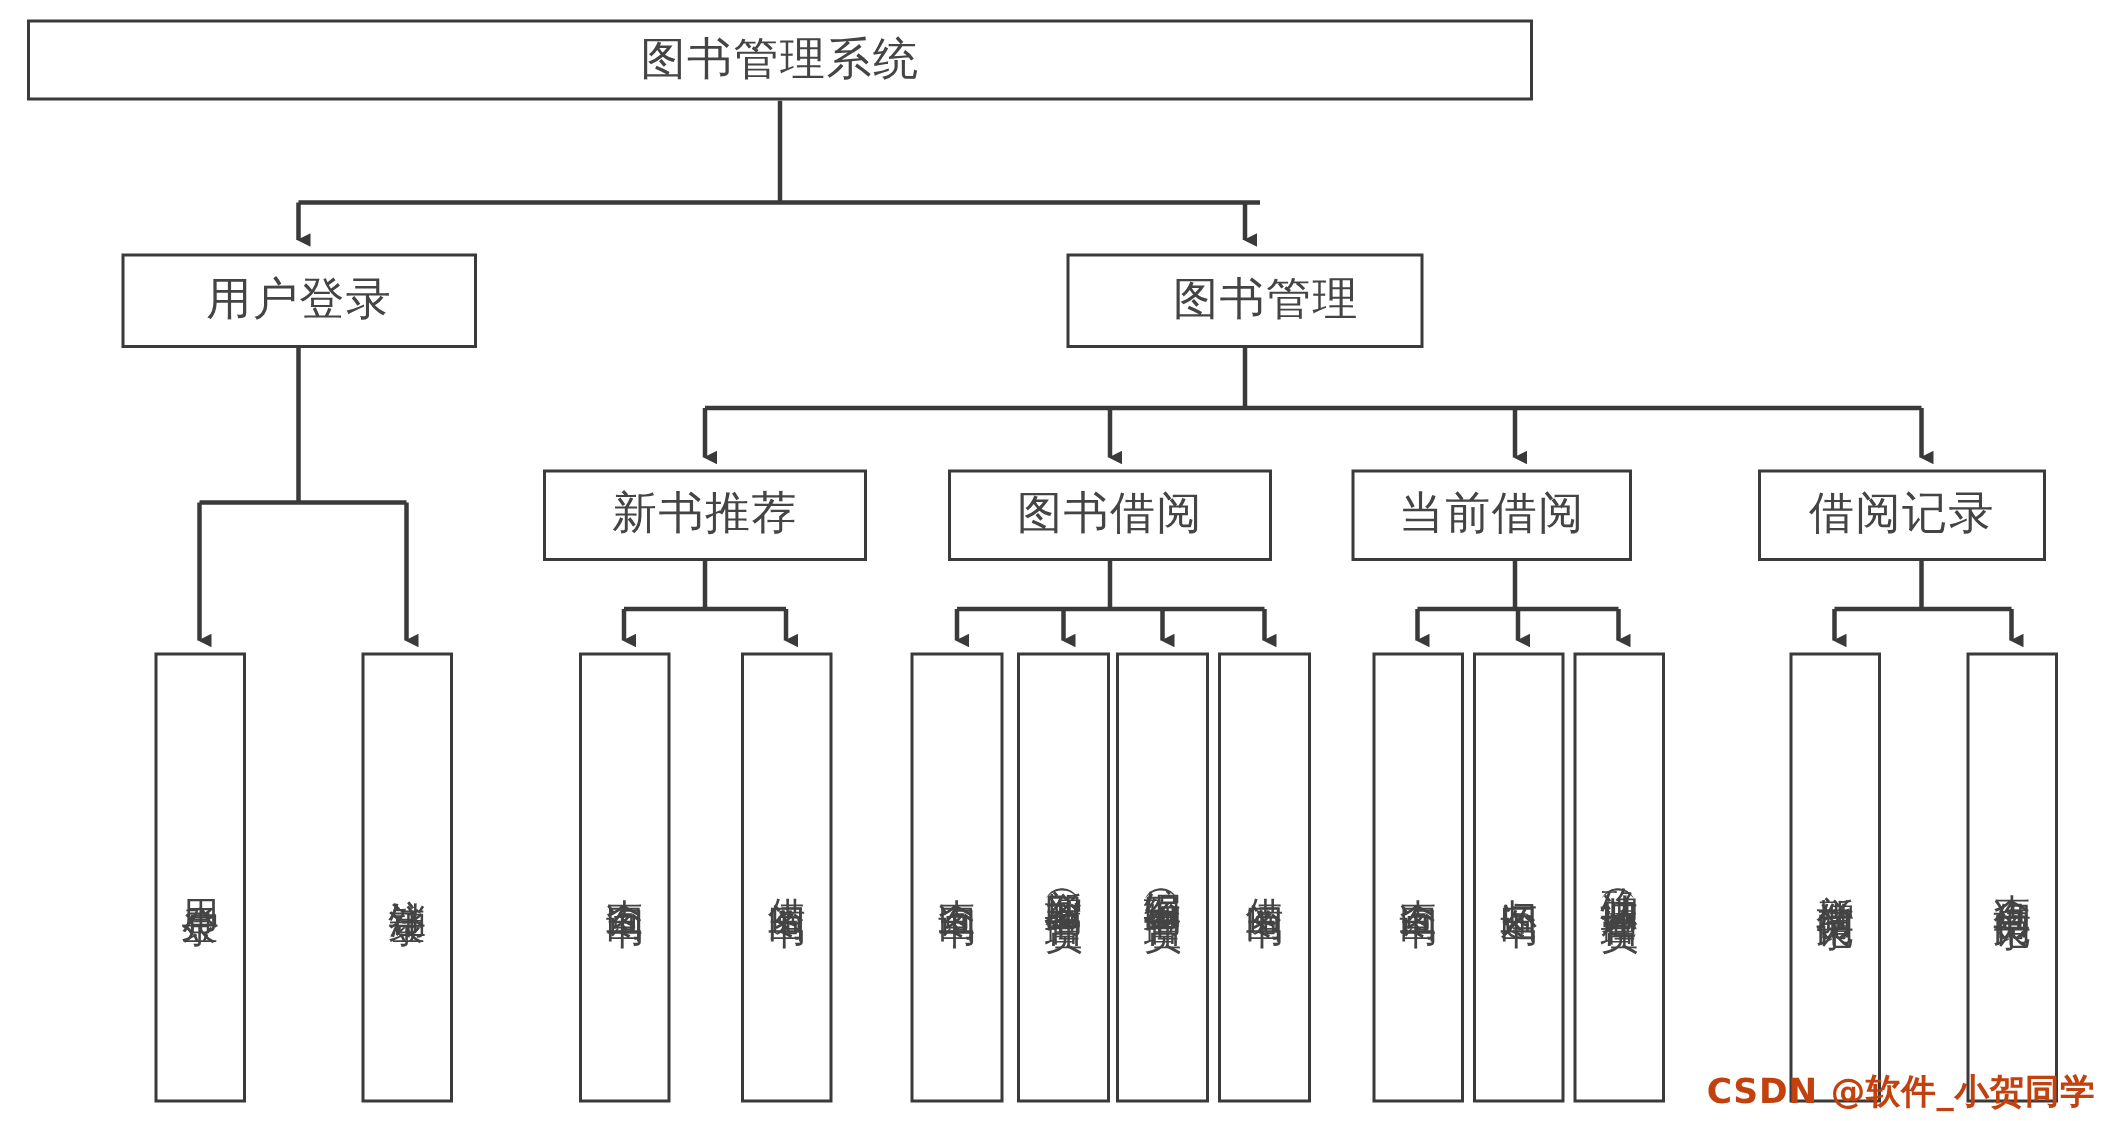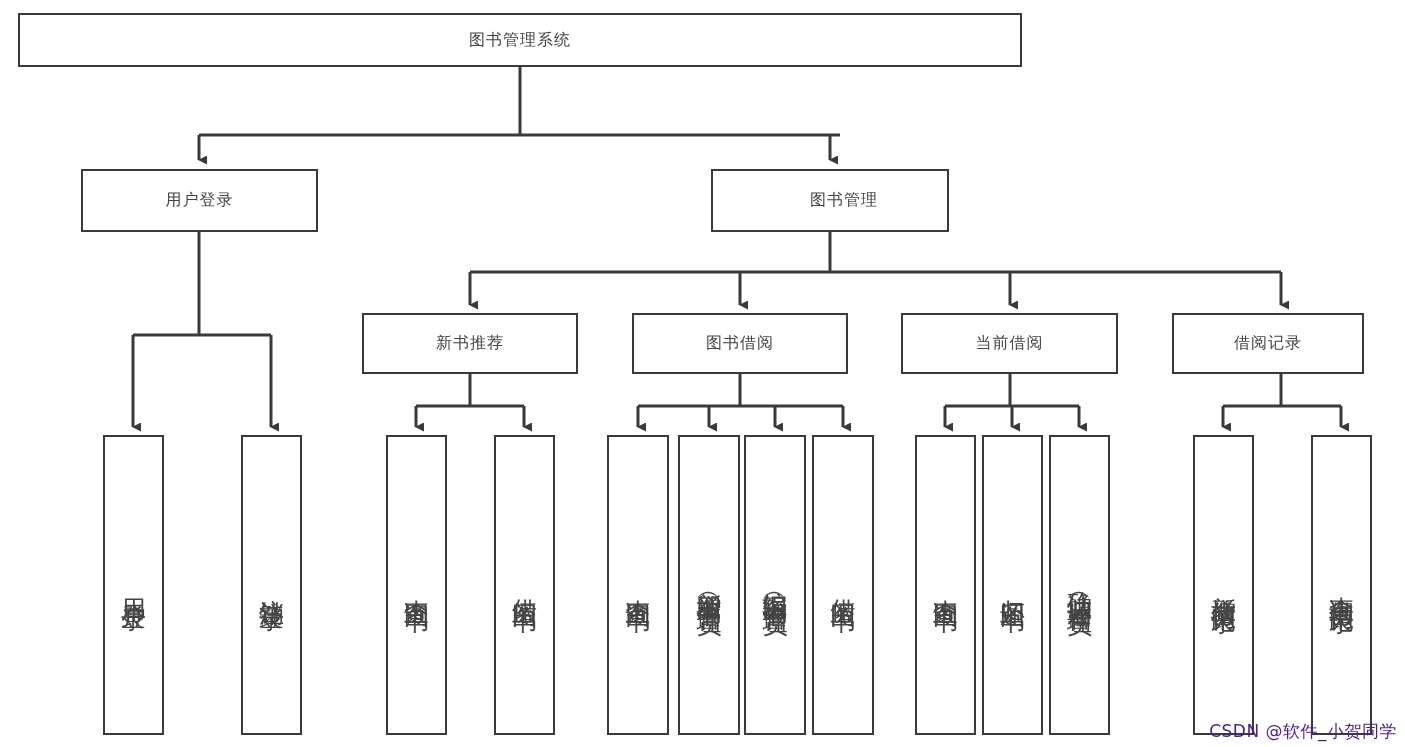--- a/index.html
+++ b/index.html
@@ -29,21 +29,21 @@
     position: absolute;
     box-sizing: border-box;
     border: 2.5px solid #3a3a3a;
     background: #ffffff;
     display: flex;
     align-items: center;
     justify-content: center;
     color: #444444;
   }
   .node.h {
-    font-size: 16px;
+    font-size: 30px;
     letter-spacing: 1px;
     line-height: 1.15;
   }
   .node.v {
     writing-mode: vertical-rl;
     text-orientation: upright;
     font-size: 25px;
     letter-spacing: 3px;
     padding: 6px 0;
     align-items: center;
@@ -55,25 +55,26 @@
     white-space: pre-line;
   }
   .node.v .lbl {
     writing-mode: vertical-rl;
     text-orientation: upright;
   }
   #watermark {
     position: absolute;
     right: 8px;
     bottom: 4px;
-    font-size: 17px;
-    color: #4c1d95;
+    font-size: 23px;
+    color: #c2410c;
     letter-spacing: 0.5px;
     white-space: nowrap;
     font-family: "DejaVu Sans", "Liberation Sans", sans-serif;
+    font-weight: bold;
   }
 </style>
 </head>
 <body>
 
 <div id="canvas">
 
   <svg class="edges" viewBox="0 0 1405 747">
     <defs>
       <marker id="arrow" markerWidth="9" markerHeight="9" refX="4.5" refY="8" orient="auto" markerUnits="userSpaceOnUse">
@@ -134,21 +135,21 @@
   <div class="node h" style="left:711px; top:169px; width:238px; height:63px;padding-left:28px;">
     <span class="lbl">图书管理</span>
   </div>
 
   <div class="node h" style="left:632px; top:313px; width:216px; height:61px;">
     <span class="lbl">图书借阅</span>
   </div>
   <div class="node h" style="left:362px; top:313px; width:216px; height:61px;">
     <span class="lbl">新书推荐</span>
   </div>
-  <div class="node h" style="left:901px; top:313px; width:217px; height:61px;">
+  <div class="node h" style="left:901px; top:313px; width:187px; height:61px;">
     <span class="lbl">当前借阅</span>
   </div>
   <div class="node h" style="left:1172px; top:313px; width:192px; height:61px;">
     <span class="lbl">借阅记录</span>
   </div>
 
   <div class="node v" style="left:103px; top:435px; width:61px; height:300px;">
     <span class="lbl">用户登录</span>
   </div>
   <div class="node v" style="left:241px; top:435px; width:61px; height:300px;">

